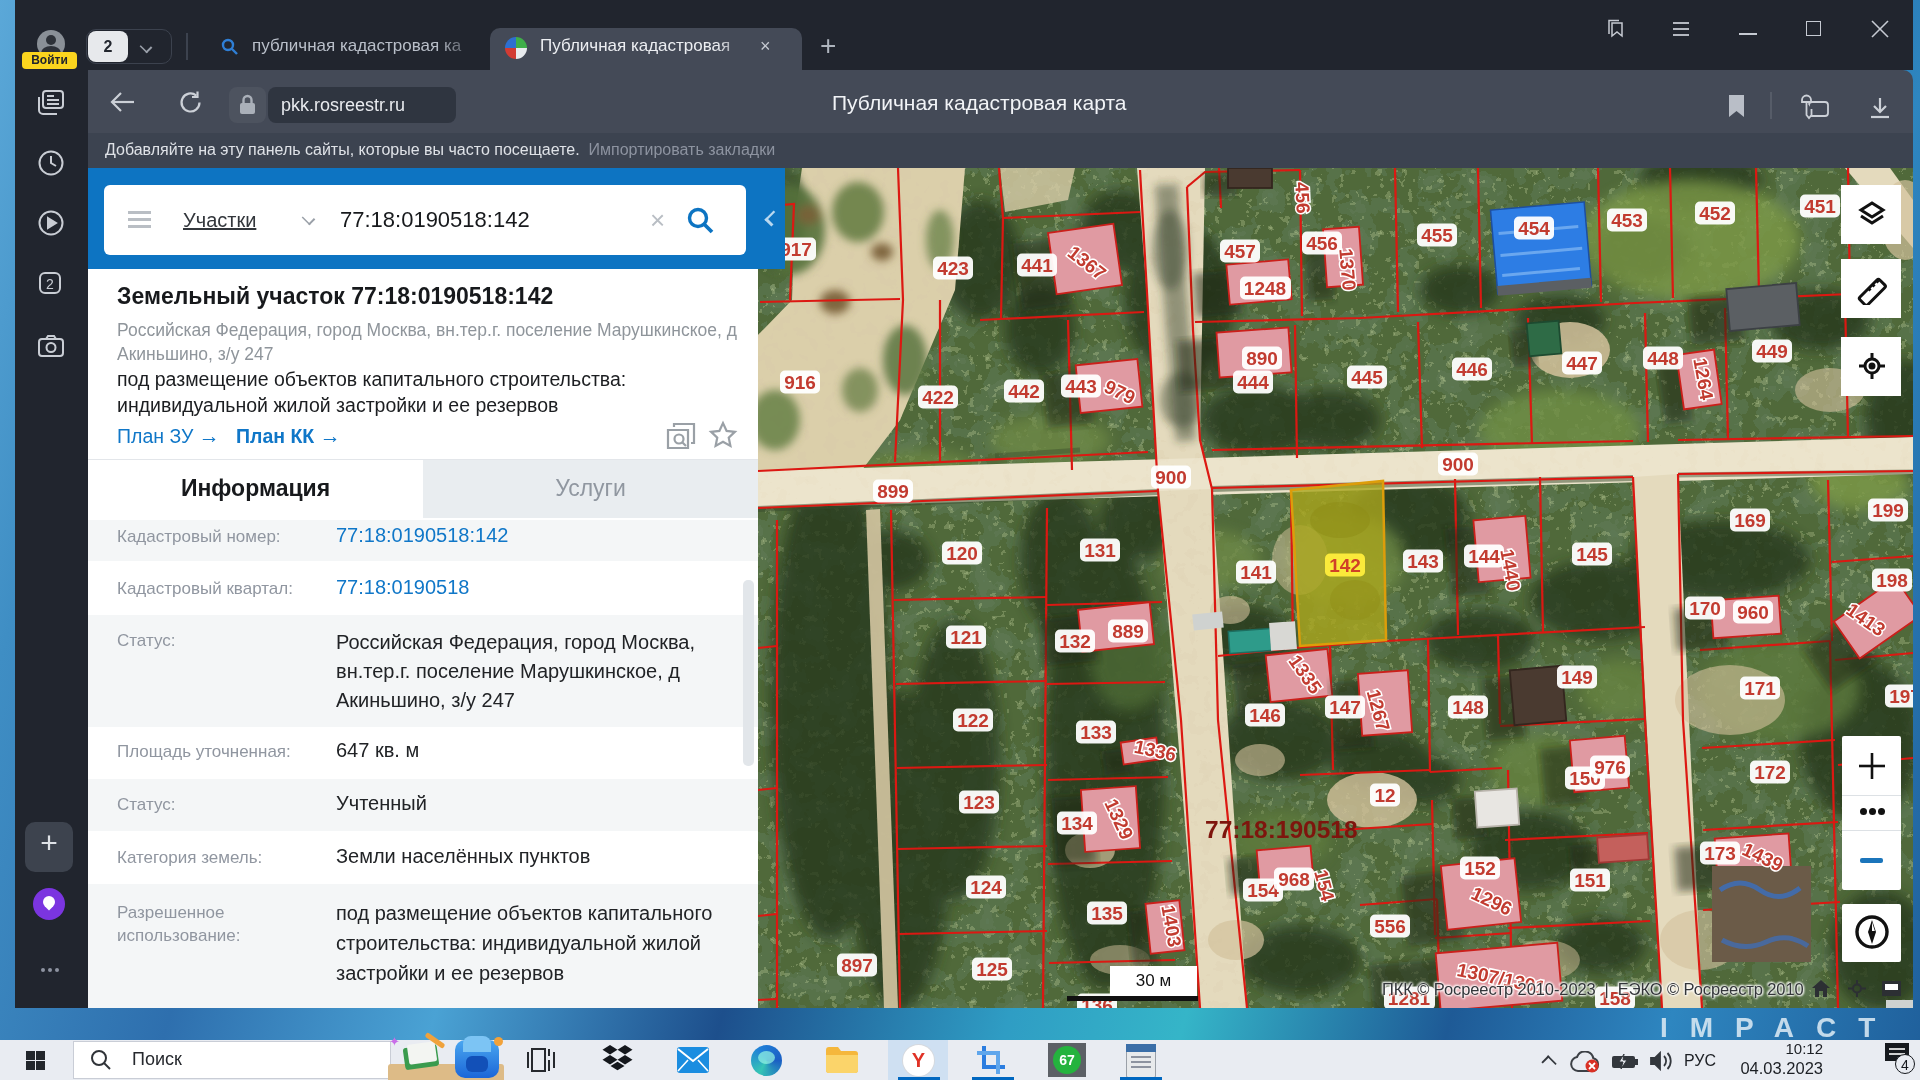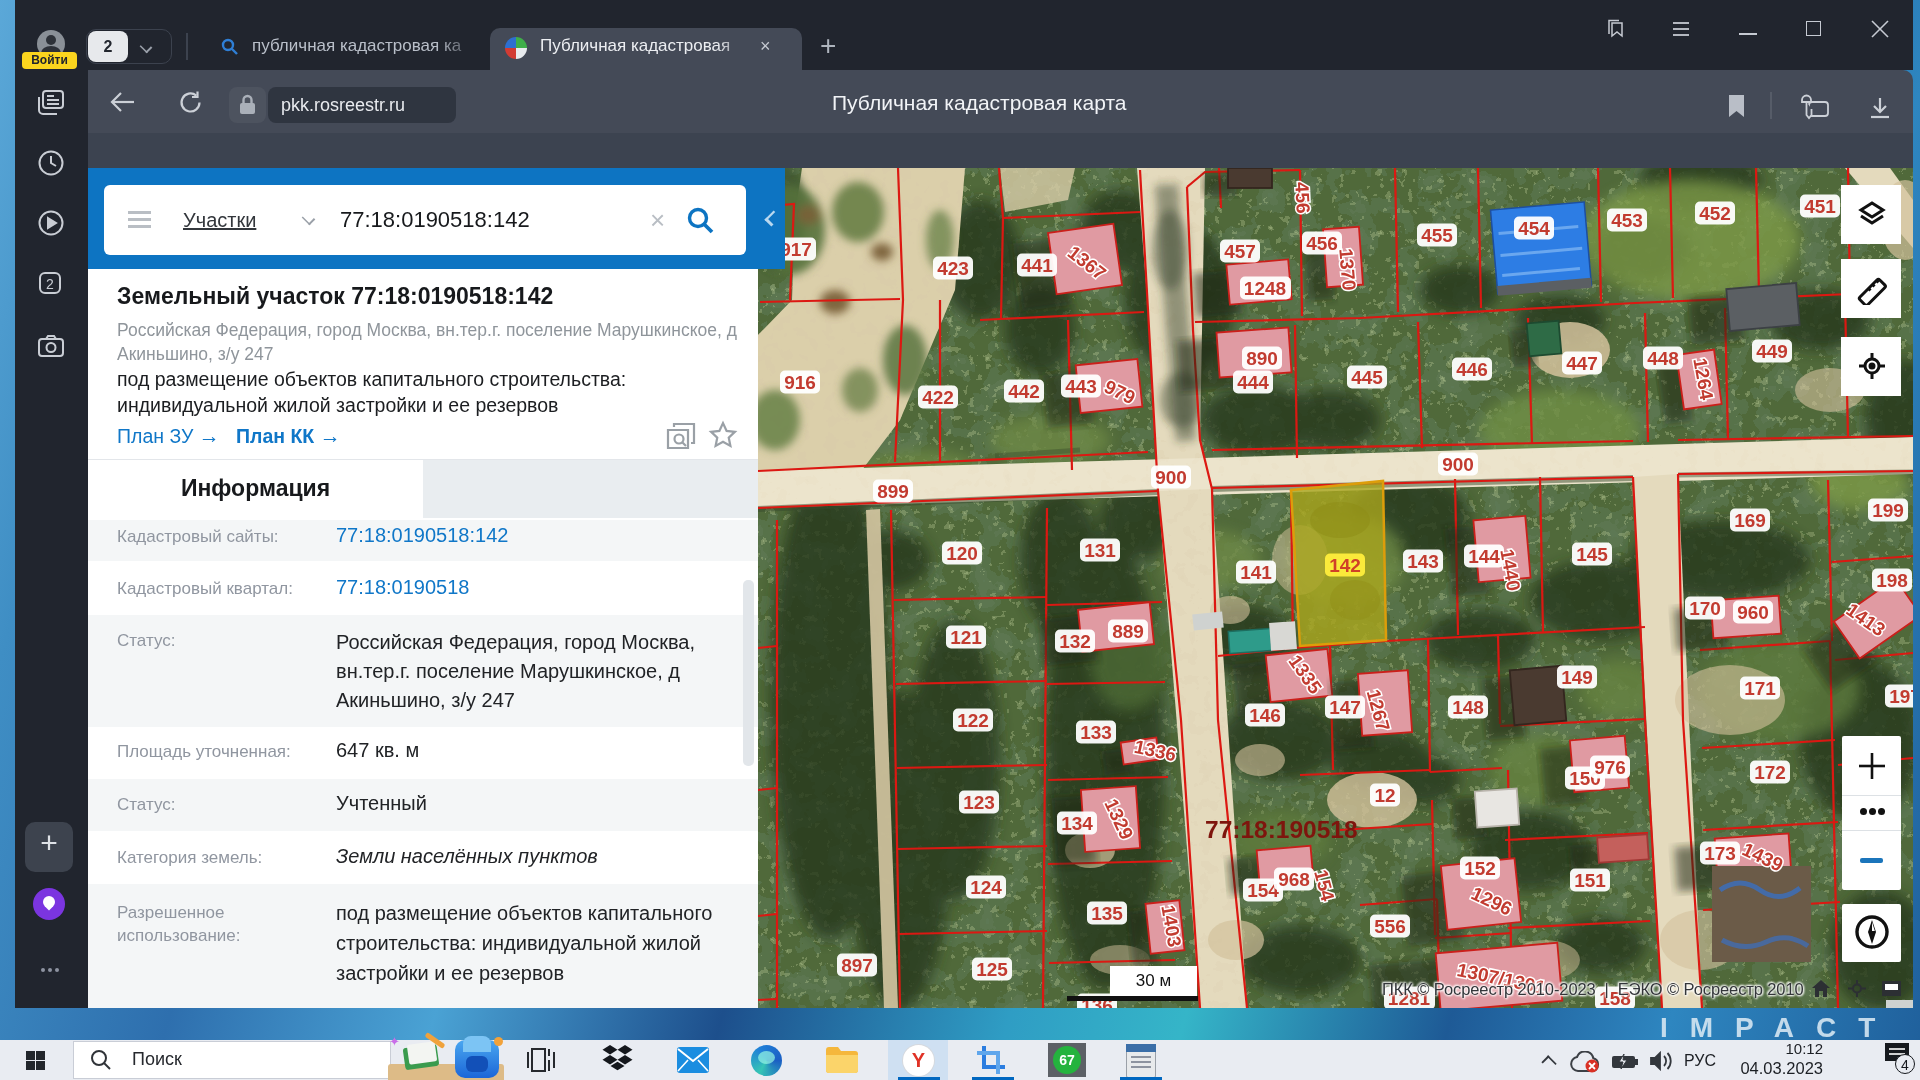--- a/index.html
+++ b/index.html
@@ -788,37 +788,38 @@
       <circle cx="13" cy="17" r="4.5"></circle>
       <line x1="16.5" y1="20.5" x2="20" y2="24"></line>
   </svg>
   <svg class="abs" style="left:708px;top:420px;" width="30" height="30" viewBox="0 0 24 24" fill="none" stroke="#9aa0a6" stroke-width="1.8">
       <path d="M12 2.5 l2.9 6.2 6.6 .8 -4.9 4.6 1.3 6.6 -5.9 -3.3 -5.9 3.3 1.3 -6.6 -4.9 -4.6 6.6 -.8 Z"></path>
     </svg>
   <div class="abs" style="left:88px;top:459px;width:670px;height:1px;background:#e3e6ea;"></div>
 
   <div class="abs" style="left:423px;top:460px;width:335px;height:58px;background:#e9edf0;"></div>
   <div class="abs tx" style="left:88px;top:475px;width:335px;text-align:center;font-size:23px;font-weight:bold;color:#17191c;">Информация</div>
+  <div class="abs tx" style="left:423px;top:475px;width:335px;text-align:center;font-size:23px;color:#9097a0;">Услуги</div>
 
   <div class="abs" style="left:88px;top:520px;width:670px;height:41px;background:#f4f6f7;"></div>
   <div class="abs" style="left:88px;top:615px;width:670px;height:112px;background:#f4f6f7;"></div>
   <div class="abs" style="left:88px;top:779px;width:670px;height:52px;background:#f4f6f7;"></div>
   <div class="abs" style="left:88px;top:884px;width:670px;height:124px;background:#f4f6f7;"></div>
-  <div class="abs tx lbl" style="left:117px;top:527px;">Кадастровый сайты:</div>
+  <div class="abs tx lbl" style="left:117px;top:527px;">Кадастровый номер:</div>
   <div class="abs tx" style="left:336px;top:524px;font-size:20px;color:#1077c8;">77:18:0190518:142</div>
   <div class="abs tx lbl" style="left:117px;top:579px;">Кадастровый квартал:</div>
   <div class="abs tx" style="left:336px;top:576px;font-size:20px;color:#1077c8;">77:18:0190518</div>
   <div class="abs tx lbl" style="left:117px;top:631px;">Статус:</div>
   <div class="abs" style="left:336px;top:628px;width:400px;font-size:20px;line-height:29px;color:#212326;">Российская Федерация, город Москва, вн.тер.г. поселение Марушкинское, д Акиньшино, з/у 247</div>
   <div class="abs tx lbl" style="left:117px;top:742px;">Площадь уточненная:</div>
   <div class="abs tx" style="left:336px;top:739px;font-size:20px;color:#212326;">647 кв. м</div>
   <div class="abs tx lbl" style="left:117px;top:795px;">Статус:</div>
   <div class="abs tx" style="left:336px;top:792px;font-size:20px;color:#212326;">Учтенный</div>
   <div class="abs tx lbl" style="left:117px;top:848px;">Категория земель:</div>
-  <div class="abs tx" style="left:336px;top:845px;font-size:20px;color:#212326;font-style:italic;">Земли населённых пунктов</div>
+  <div class="abs tx" style="left:336px;top:845px;font-size:20px;color:#212326;">Земли населённых пунктов</div>
   <div class="abs" style="left:117px;top:901px;width:210px;font-size:17px;line-height:23px;color:#9096a0;">Разрешенное использование:</div>
   <div class="abs" style="left:336px;top:898px;width:400px;font-size:20px;line-height:30px;color:#212326;">под размещение объектов капитального строительства: индивидуальной жилой застройки и ее резервов</div>
 
   <div class="abs" style="left:743px;top:580px;width:11px;height:186px;background:#e2e6ea;border-radius:5px;"></div>
 
   <div class="abs" style="left:37px;top:30px;width:28px;height:28px;border-radius:50%;background:#8a9097;overflow:hidden;">
     <div class="abs" style="left:9px;top:5px;width:10px;height:10px;border-radius:50%;background:#2d3138;"></div>
     <div class="abs" style="left:4px;top:16px;width:20px;height:14px;border-radius:50% 50% 0 0;background:#2d3138;"></div>
   </div>
   <div class="abs tx" style="left:22px;top:52px;width:55px;height:17px;background:#fbd51e;border-radius:4px;color:#20242c;font-size:12px;font-weight:bold;text-align:center;line-height:17px;">Войти</div>
@@ -886,20 +887,21 @@
   <svg class="abs" style="left:1799px;top:92px;" width="31" height="28" viewBox="0 0 31 28" fill="none" stroke="#ccd0d7" stroke-width="1.8">
     <rect x="10" y="10" width="19" height="14" rx="3"></rect>
       <path d="M3 8 a4.5 4.5 0 0 1 9 0 v2 h-9 Z M7.5 10 v13 l2.5 3 2.5 -3 v-6" fill="#444a57" stroke="#ccd0d7"></path>
   </svg>
   <svg class="abs" style="left:1869px;top:98px;" width="22" height="22" viewBox="0 0 22 22" stroke="#ccd0d7" stroke-width="2.2" fill="none">
       <line x1="11" y1="0" x2="11" y2="13"></line>
       <polyline points="5,8 11,14 17,8"></polyline>
       <line x1="2" y1="19" x2="20" y2="19"></line>
     </svg>
 
+  <div class="abs tx" style="left:105px;top:141px;font-size:16px;color:#dfe2e7;">Добавляйте на эту панель сайты, которые вы часто посещаете.&nbsp; <span style="color:#8d93a0;">Импортировать закладки</span></div>
 
   <svg class="abs" style="left:38px;top:90px;" width="26" height="26" viewBox="0 0 26 26" fill="none" stroke="#c9cdd4" stroke-width="2">
     <rect x="5" y="1" width="20" height="17" rx="3"></rect>
       <path d="M1 7 v13 a4 4 0 0 0 4 4 h14"></path>
       <line x1="9" y1="6" x2="16" y2="6"></line>
       <line x1="9" y1="10" x2="21" y2="10"></line>
       <line x1="9" y1="14" x2="21" y2="14"></line>
   </svg>
   <svg class="abs" style="left:38px;top:150px;" width="26" height="26" viewBox="0 0 26 26" fill="none" stroke="#c9cdd4" stroke-width="2">
       <circle cx="13" cy="13" r="11.5"></circle>

